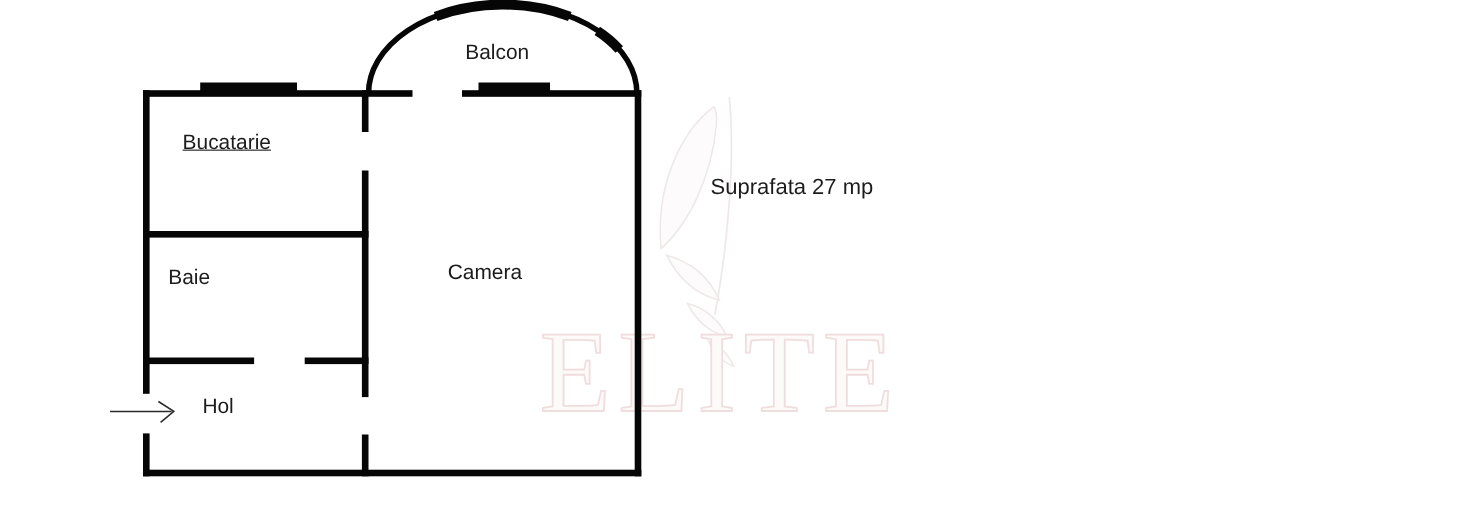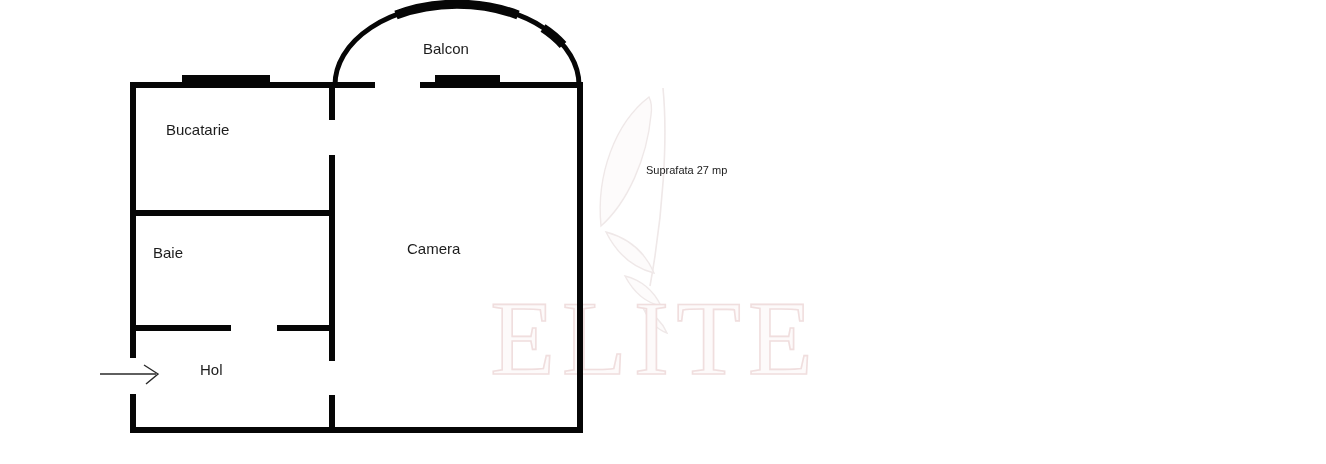--- a/index.html
+++ b/index.html
@@ -16,29 +16,29 @@
     overflow: hidden;
   }
   
   .watermark-layer { position: absolute; inset: 0; z-index: 1; pointer-events: none; }
   .wall            { position: absolute; background: var(--wall, #060606); z-index: 2; }
   .window-bar      { position: absolute; background: var(--wall, #060606); z-index: 3; }
   .plan-layer      { position: absolute; inset: 0; z-index: 4; pointer-events: none; }
   .room-label {
     position: absolute;
     z-index: 5;
-    font-size: 15px;
+    font-size: 19px;
     line-height: 17px;
     color: var(--text, #1c1c1c);
     white-space: nowrap;
   }
   .area-note {
     position: absolute;
     z-index: 5;
-    font-size: 11px;
+    font-size: 20px;
     line-height: 17px;
     color: var(--text, #1c1c1c);
     white-space: nowrap;
     text-align: center;
   }
   
   .balcony-arc      { fill: none; stroke: var(--wall, #060606); stroke-width: 5; }
   .balcony-arc-thick{ fill: none; stroke: var(--wall, #060606); stroke-width: 9; }
   .arrow-stroke     { fill: none; stroke: #2a2a2a; stroke-width: 1.4; }
   .wm-text {
@@ -91,20 +91,20 @@
     <path class="balcony-arc" d="M 335 85 A 122 81 0 0 1 579 85"></path>
     <path class="balcony-arc-thick" d="M 396 15 A 122 81 0 0 1 518 15"></path>
     <path class="balcony-arc-thick" d="M 543 28 A 122 81 0 0 1 563 45"></path>
     <g>
       <line class="arrow-stroke" x1="100" y1="374" x2="156" y2="374"></line>
       <polyline class="arrow-stroke" points="144,365 158,374 146,384"></polyline>
     </g>
   </svg>
 
   <div class="room-label" style="left:423px; top:40px;">Balcon</div>
-  <div class="room-label" style="left:166px; top:121px;">Bucatarie</div>
+  <div class="room-label" style="left:166px; top:121px;text-decoration:underline;">Bucatarie</div>
   <div class="room-label" style="left:407px; top:215px;margin-top:25px;">Camera</div>
   <div class="room-label" style="left:153px; top:244px;">Baie</div>
-  <div class="room-label" style="left:200px; top:361px;">Hol</div>
+  <div class="room-label" style="left:184px; top:361px;">Hol</div>
 
   <div class="area-note" style="left:646px; top:162px;">Suprafata 27 mp</div>
 
 </div>
 
 </body></html>

